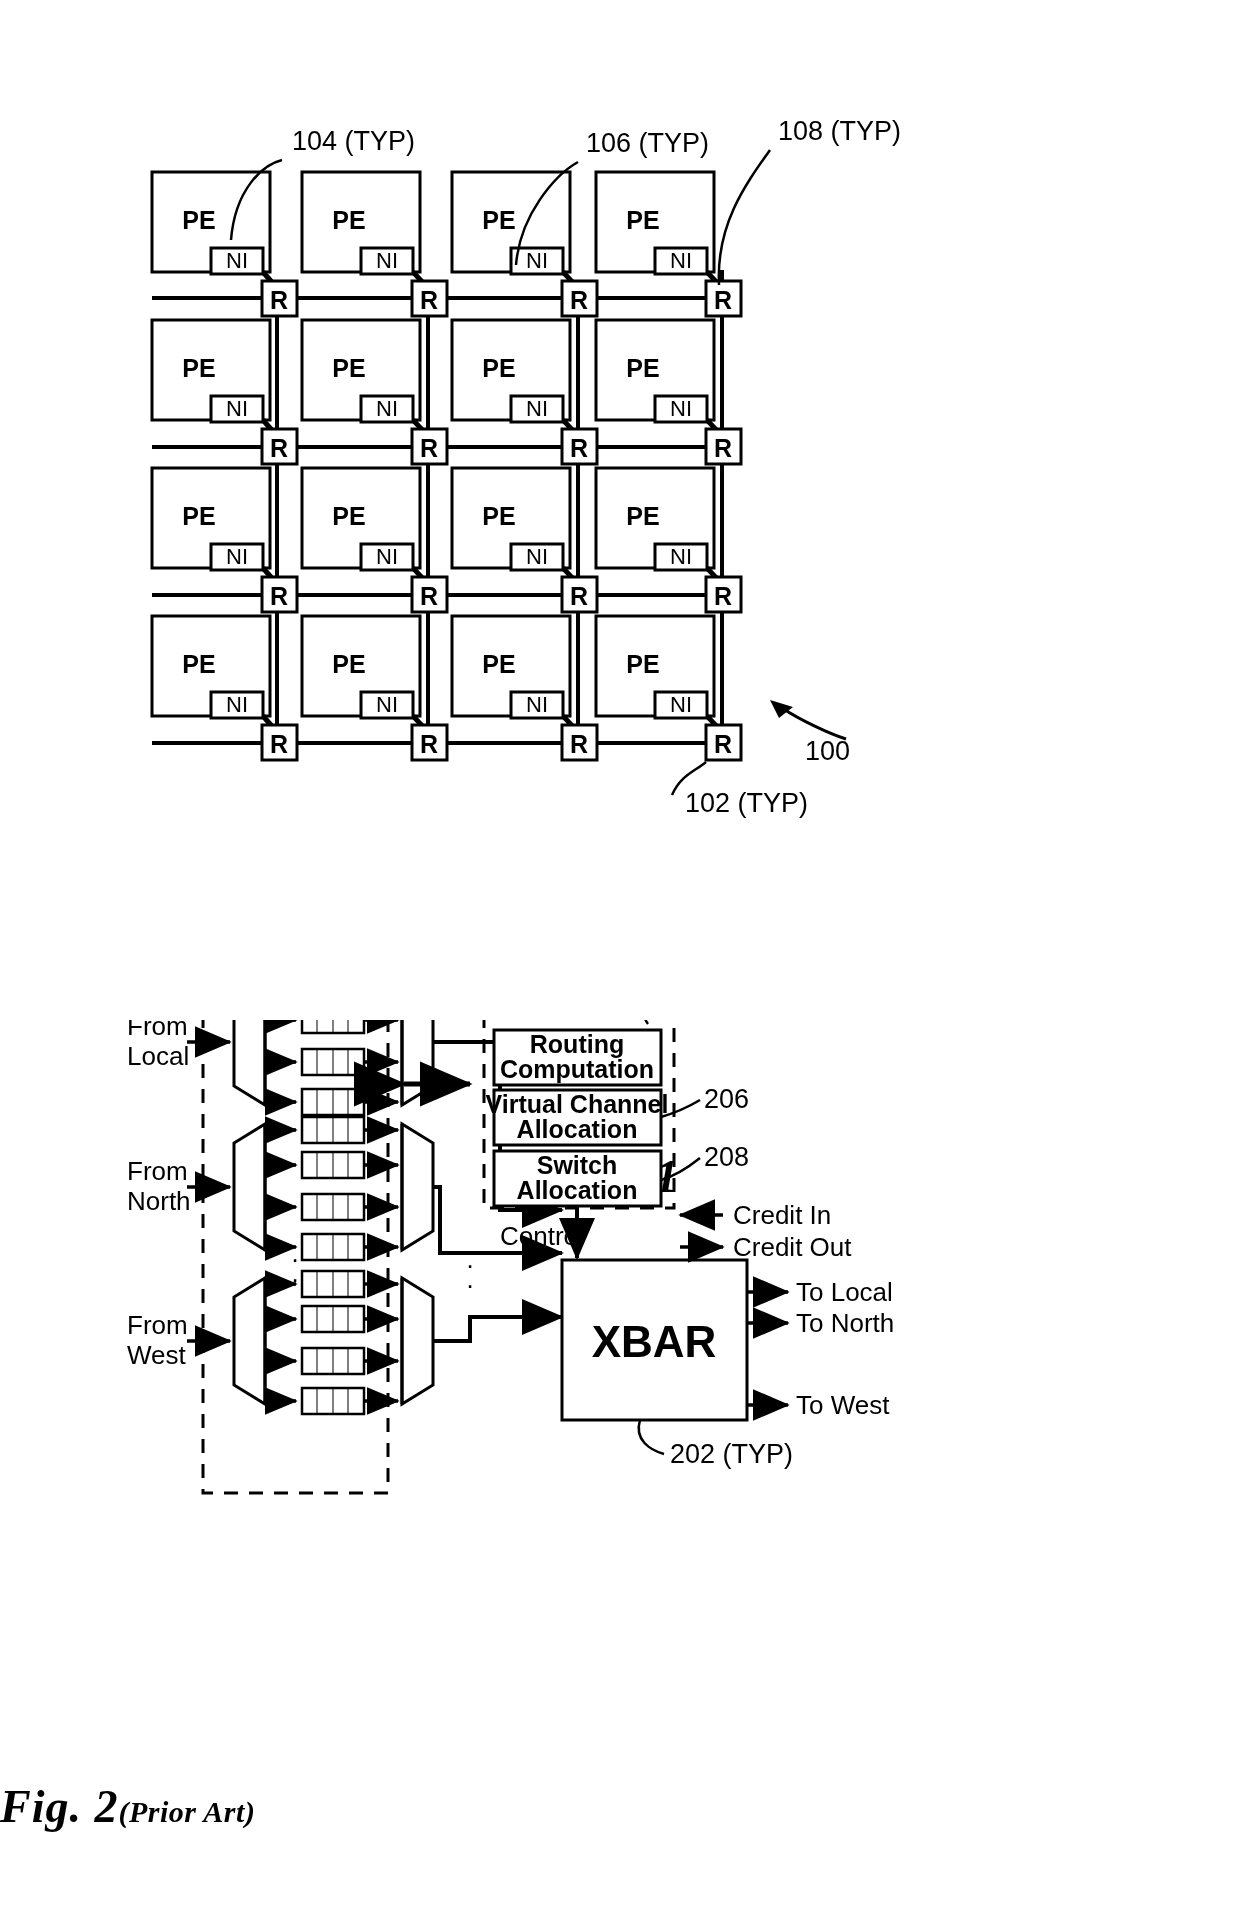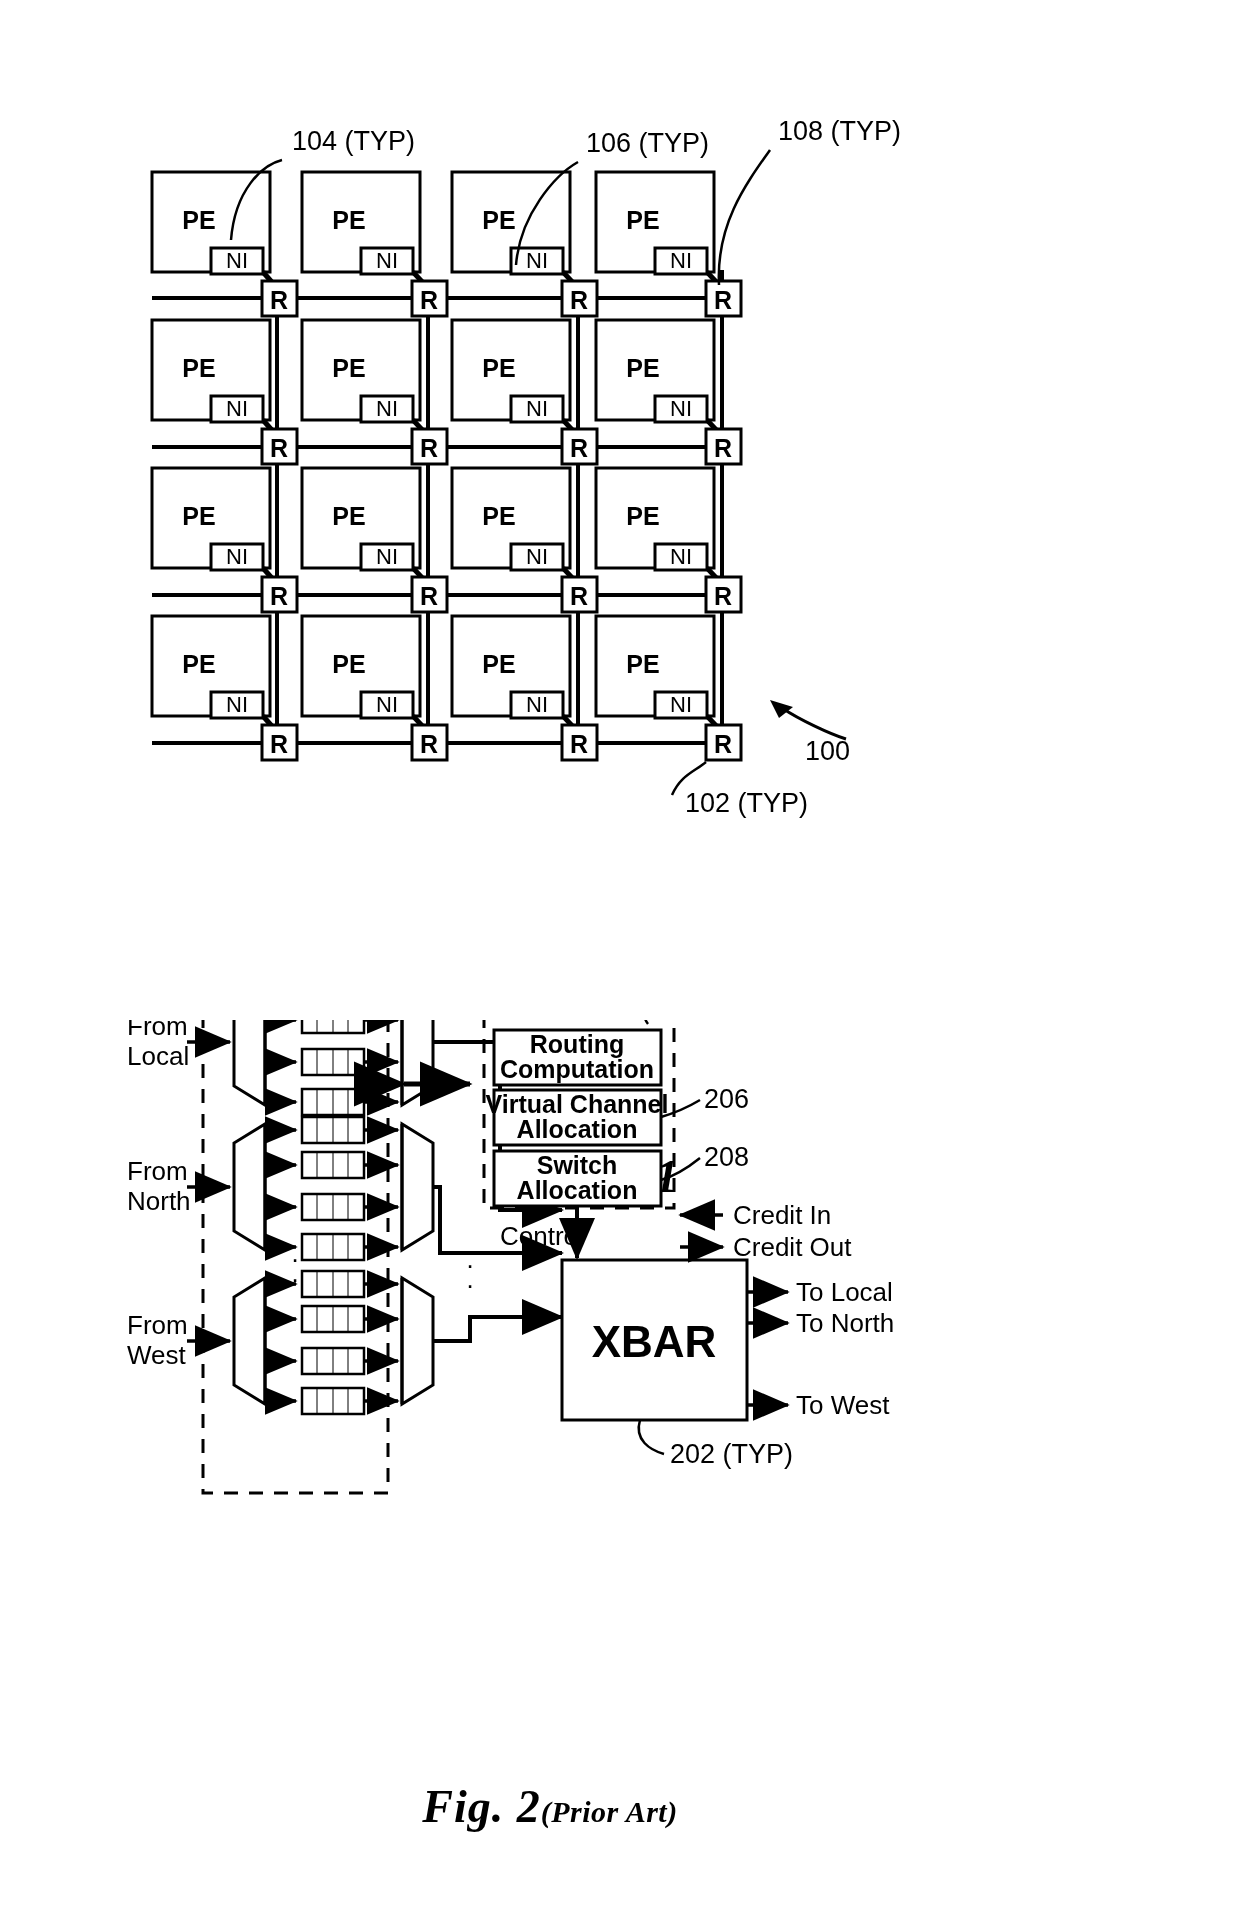--- a/index.html
+++ b/index.html
@@ -2,21 +2,21 @@
 <html><head>
 <meta charset="utf-8">
 <style>
   html,body{margin:0;padding:0;background:#fff;}
   body{width:1240px;height:1932px;position:relative;font-family:"Liberation Sans",sans-serif;color:#000;overflow:hidden;}
   .page{position:absolute;left:0;top:0;width:1240px;height:1932px;}
   svg{display:block;}
   .fig-caption{position:absolute;font-family:"Liberation Serif",serif;font-style:italic;font-weight:bold;}
   #fig1-caption{left:0;top:1150px;width:1240px;text-align:center;font-size:0;}
   #fig1-caption span{font-size:46px;letter-spacing:1px;}
-  #fig2-caption{left:0;top:1780px;width:1100px;text-align:center;font-size:0;}
+  #fig2-caption{left:0;top:1780px;width:1100px;font-size:0;}
   #fig2-caption .main{font-size:46px;letter-spacing:1px;}
   #fig2-caption .sub{font-size:30px;letter-spacing:0.5px;}
   text{font-family:"Liberation Sans",sans-serif;}
   .lbl{font-size:27px;fill:#000;}
   .pe-t{font-size:25px;font-weight:bold;fill:#000;}
   .ni-t{font-size:22px;fill:#000;}
   .r-t{font-size:25px;font-weight:bold;fill:#000;}
   .ctl-t{font-size:25px;font-weight:bold;fill:#000;}
   .xbar-t{font-size:44px;font-weight:bold;fill:#000;}
   .io-t{font-size:26px;fill:#000;}

